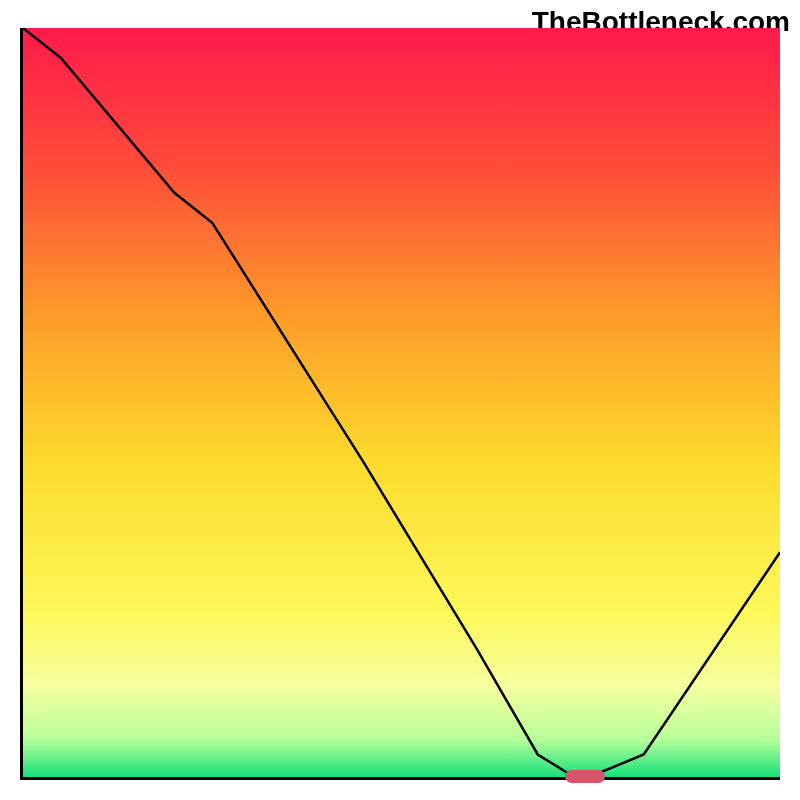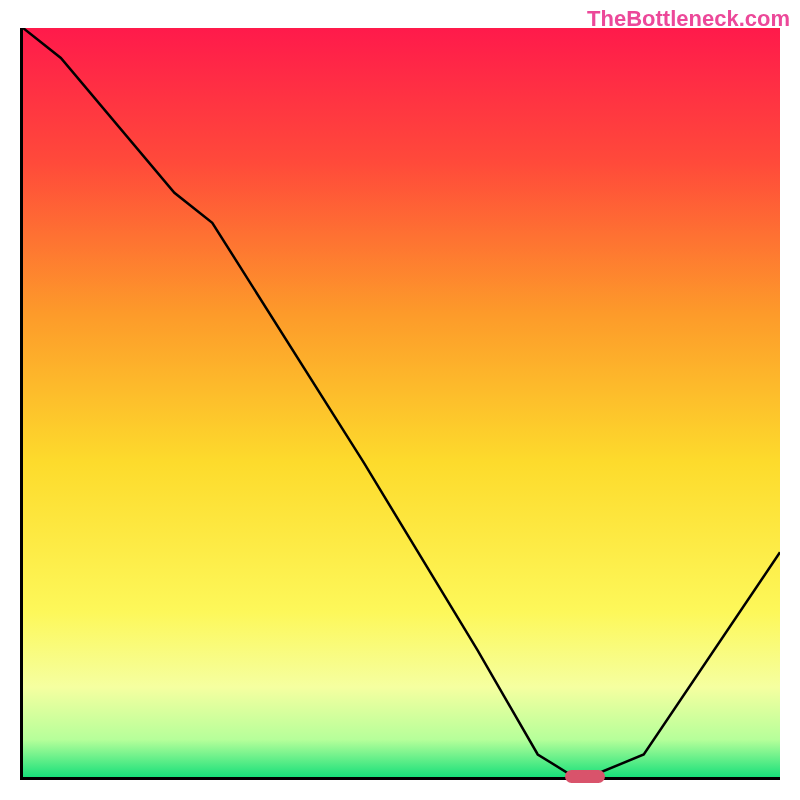--- a/index.html
+++ b/index.html
@@ -7,23 +7,23 @@
     width: 800px;
     height: 800px;
     background: #fff;
     font-family: Arial, sans-serif;
     position: relative;
   }
   .watermark {
     position: absolute;
     top: 6px;
     right: 10px;
-    font-size: 22px;
+    font-size: 28px;
     font-weight: bold;
-    color: #ec4899;
+    color: #000000;
     font-family: Arial, sans-serif;
   }
   .chart-area {
     position: absolute;
     left: 20px;
     top: 28px;
     width: 760px;
     height: 752px;
     border-left: 3px solid #000;
     border-bottom: 3px solid #000;

